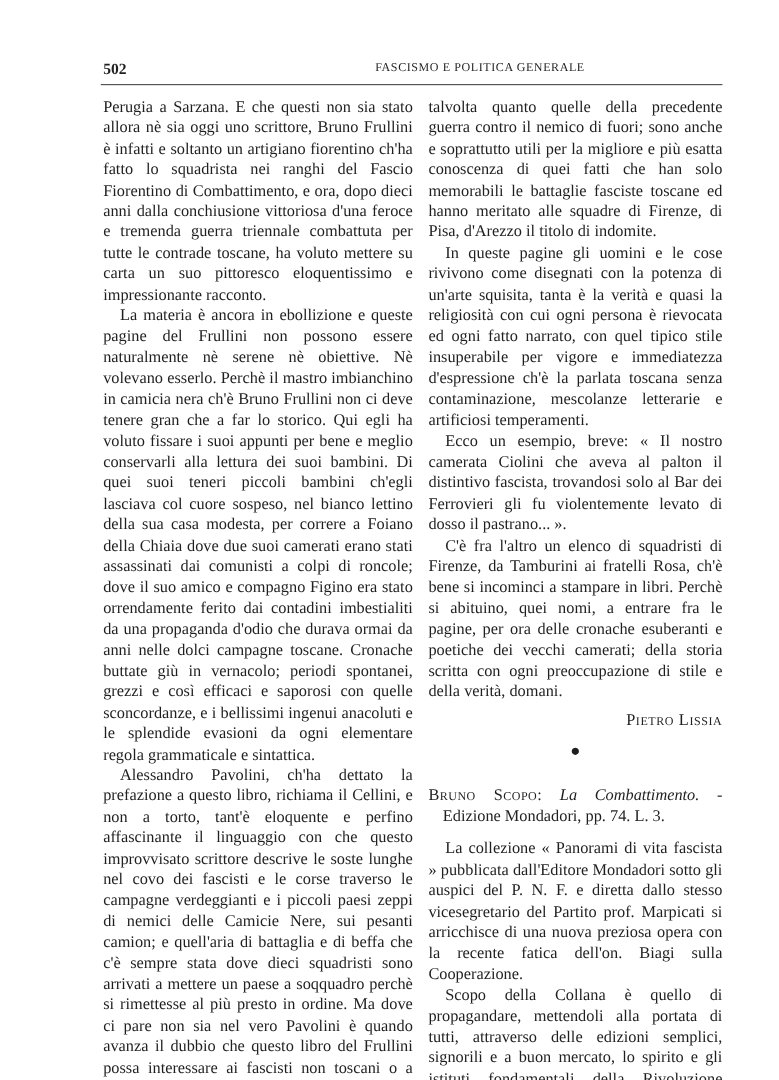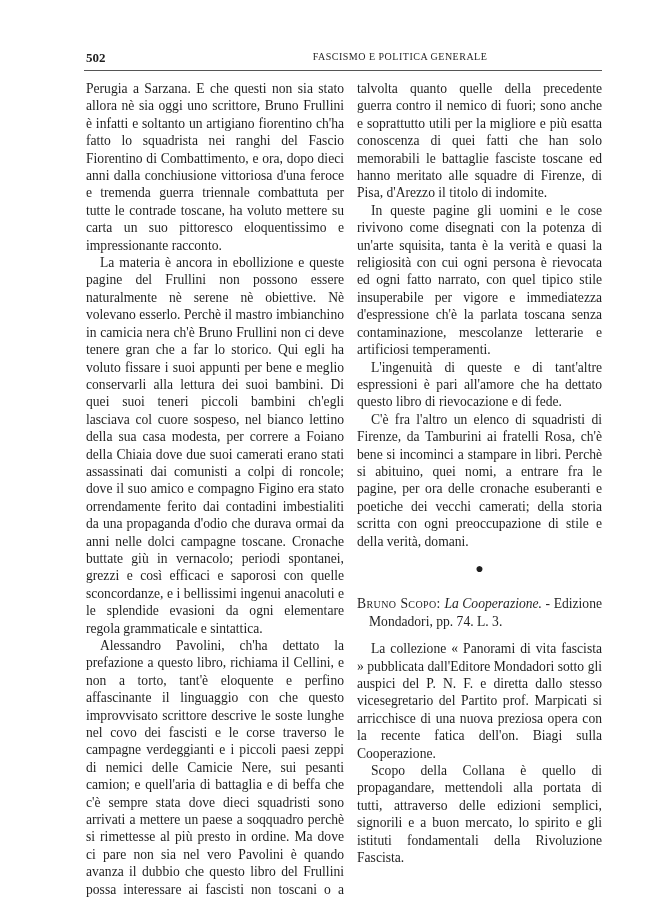--- a/index.html
+++ b/index.html
@@ -47,25 +47,26 @@
 
   <div class="col col-left">
     <p>Perugia a Sarzana. E che questi non sia stato allora nè sia oggi uno scrittore, Bruno Frullini è infatti e soltanto un artigiano fiorentino ch'ha fatto lo squadrista nei ranghi del Fascio Fiorentino di Combattimento, e ora, dopo dieci anni dalla conchiusione vittoriosa d'una feroce e tremenda guerra triennale combattuta per tutte le contrade toscane, ha voluto mettere su carta un suo pittoresco eloquentissimo e impressionante racconto.</p>
     <p class="indent">La materia è ancora in ebollizione e queste pagine del Frullini non possono essere naturalmente nè serene nè obiettive. Nè volevano esserlo. Perchè il mastro imbianchino in camicia nera ch'è Bruno Frullini non ci deve tenere gran che a far lo storico. Qui egli ha voluto fissare i suoi appunti per bene e meglio conservarli alla lettura dei suoi bambini. Di quei suoi teneri piccoli bambini ch'egli lasciava col cuore sospeso, nel bianco lettino della sua casa modesta, per correre a Foiano della Chiaia dove due suoi camerati erano stati assassinati dai comunisti a colpi di roncole; dove il suo amico e compagno Figino era stato orrendamente ferito dai contadini imbestialiti da una propaganda d'odio che durava ormai da anni nelle dolci campagne toscane. Cronache buttate giù in vernacolo; periodi spontanei, grezzi e così efficaci e saporosi con quelle sconcordanze, e i bellissimi ingenui anacoluti e le splendide evasioni da ogni elementare regola grammaticale e sintattica.</p>
     <p class="indent">Alessandro Pavolini, ch'ha dettato la prefazione a questo libro, richiama il Cellini, e non a torto, tant'è eloquente e perfino affascinante il linguaggio con che questo improvvisato scrittore descrive le soste lunghe nel covo dei fascisti e le corse traverso le campagne verdeggianti e i piccoli paesi zeppi di nemici delle Camicie Nere, sui pesanti camion; e quell'aria di battaglia e di beffa che c'è sempre stata dove dieci squadristi sono arrivati a mettere un paese a soqquadro perchè si rimettesse al più presto in ordine. Ma dove ci pare non sia nel vero Pavolini è quando avanza il dubbio che questo libro del Frullini possa interessare ai fascisti non toscani o a quelli che per una ragione o per altra non furono tra il '19 e il '22 nelle squadre d'azione. Queste cronache dello squadrismo fiorentino se valgono a richiamare a coloro che combatterono la guerra civile in Toscana nomi cari di compagni caduti o lontani, e ore d'ansie, di pericolo e di terrore, e giornate di lotta epiche</p>
   </div>
 
   <div class="col col-right">
     <p>talvolta quanto quelle della precedente guerra contro il nemico di fuori; sono anche e soprattutto utili per la migliore e più esatta conoscenza di quei fatti che han solo memorabili le battaglie fasciste toscane ed hanno meritato alle squadre di Firenze, di Pisa, d'Arezzo il titolo di indomite.</p>
     <p class="indent">In queste pagine gli uomini e le cose rivivono come disegnati con la potenza di un'arte squisita, tanta è la verità e quasi la religiosità con cui ogni persona è rievocata ed ogni fatto narrato, con quel tipico stile insuperabile per vigore e immediatezza d'espressione ch'è la parlata toscana senza contaminazione, mescolanze letterarie e artificiosi temperamenti.</p>
-    <p class="indent">L'ingenuità di queste e di tant'altre espressioni è pari all'amore che ha dettato questo libro di rievocazione e di fede.</p>
+    <p class="indent">Ecco un esempio, breve: « Il nostro camerata Ciolini che aveva al palton il distintivo fascista, trovandosi solo al Bar dei Ferrovieri gli fu violentemente levato di dosso il pastrano... ».</p>
     <p class="indent">C'è fra l'altro un elenco di squadristi di Firenze, da Tamburini ai fratelli Rosa, ch'è bene si incominci a stampare in libri. Perchè si abituino, quei nomi, a entrare fra le pagine, per ora delle cronache esuberanti e poetiche dei vecchi camerati; della storia scritta con ogni preoccupazione di stile e della verità, domani.</p>
+    <p class="sig">Pietro Lissia</p>
     <p class="bullet">●</p>
     <p class="review-head">
       <span class="sc">Bruno Scopo:</span>
-      <span class="it">La Cooperazione.</span>
+      <span class="it">La Combattimento.</span>
       <span>- Edizione Mondadori, pp. 74. L. 3.</span>
     </p>
     <p class="indent">La collezione « Panorami di vita fascista » pubblicata dall'Editore Mondadori sotto gli auspici del P. N. F. e diretta dallo stesso vicesegretario del Partito prof. Marpicati si arricchisce di una nuova preziosa opera con la recente fatica dell'on. Biagi sulla Cooperazione.</p>
     <p class="indent">Scopo della Collana è quello di propagandare, mettendoli alla portata di tutti, attraverso delle edizioni semplici, signorili e a buon mercato, lo spirito e gli istituti fondamentali della Rivoluzione Fascista.</p>
 
   </div>
 </div>
 
 </body></html>

